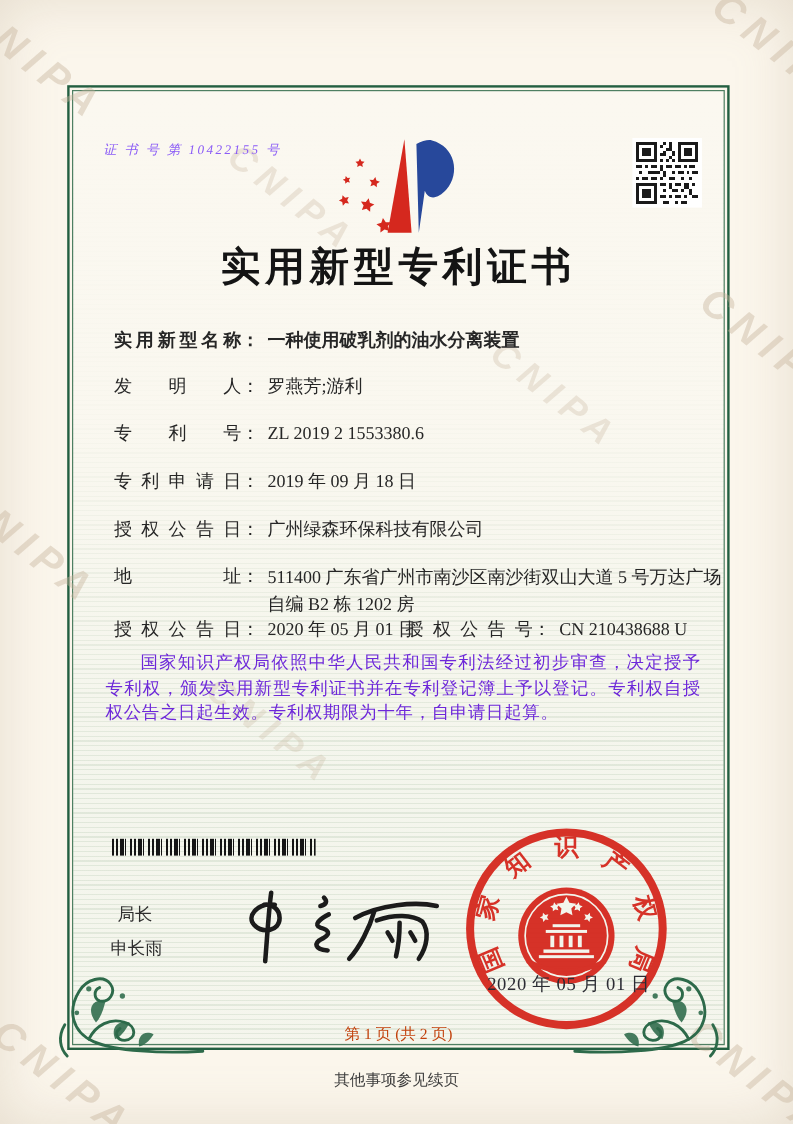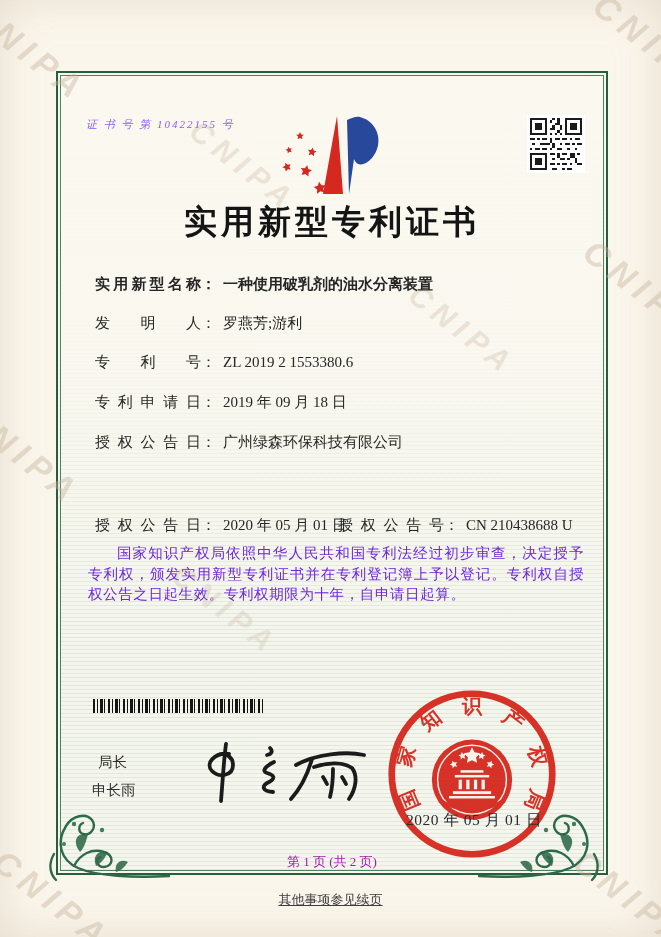--- a/index.html
+++ b/index.html
@@ -57,22 +57,22 @@
       #141414 11px,#141414 12px, rgba(0,0,0,0) 12px, rgba(0,0,0,0) 15px);
   }
   .dir-title{position:absolute;z-index:2;left:98px;top:753px;font-size:14.5px;color:#2e2e2e;}
   .dir-name{position:absolute;z-index:2;left:92px;top:781px;font-size:14.5px;color:#2e2e2e;}
   .sig{position:absolute;z-index:2;left:196px;top:738px;}
   .seal{position:absolute;z-index:2;left:386px;top:688px;opacity:0.95;}
   .seal-date{
     position:absolute;z-index:3;left:406px;top:810px;width:140px;
     font-size:15.5px;letter-spacing:0.5px;color:#2b2b33;white-space:nowrap;
   }
-  .pagenum{position:absolute;z-index:2;left:56px;top:853px;width:552px;text-align:center;font-size:13px;color:#a21caf;}
-  .footnote{position:absolute;z-index:2;left:0;top:891px;width:661px;text-align:center;font-size:13px;color:#3d3d3d;text-decoration:underline;}
+  .pagenum{position:absolute;z-index:2;left:56px;top:853px;width:552px;text-align:center;font-size:13px;color:#c2410c;}
+  .footnote{position:absolute;z-index:2;left:0;top:891px;width:661px;text-align:center;font-size:13px;color:#3d3d3d;}
   .orn{position:absolute;z-index:3;}
   .orn.right{transform:scaleX(-1);}
 </style>
 </head>
 <body>
 
 <div class="page">
 
   <div class="wm" style="left:28px;top:52px;">CNIPA</div>
   <div class="wm" style="left:243px;top:166px;font-size:30px;color:rgba(198,178,156,0.30);">CNIPA</div>
@@ -143,20 +143,23 @@
     <span class="flabel">发明人</span><span class="colon">：</span><span class="fval">罗燕芳;游利</span>
   </div>
   <div class="frow" style="top:352px;">
     <span class="flabel">专利号</span><span class="colon">：</span><span class="fval">ZL 2019 2 1553380.6</span>
   </div>
   <div class="frow" style="top:392px;">
     <span class="flabel">专利申请日</span><span class="colon">：</span><span class="fval">2019 年 09 月 18 日</span>
   </div>
   <div class="frow" style="top:432px;">
     <span class="flabel">授权公告日</span><span class="colon">：</span><span class="fval">广州绿森环保科技有限公司</span>
+  </div>
+  <div class="frow" style="top:471px;">
+    <span class="flabel">地址</span><span class="colon">：</span><span class="fval-block">511400 广东省广州市南沙区南沙街双山大道 5 号万达广场自编 B2 栋 1202 房</span>
   </div>
   <div class="frow" style="top:515px;">
     <span class="flabel">授权公告日</span><span class="colon">：</span><span class="fval">2020 年 05 月 01 日</span>
   </div>
   <div class="frow" style="top:515px;left:338px;">
     <span class="flabel">授权公告号</span><span class="colon">：</span><span class="fval">CN 210438688 U</span>
   </div>
 
   <div class="legal">
     <p>国家知识产权局依照中华人民共和国专利法经过初步审查，决定授予专利权，颁发实用新型专利证书并在专利登记簿上予以登记。专利权自授权公告之日起生效。专利权期限为十年，自申请日起算。</p>

